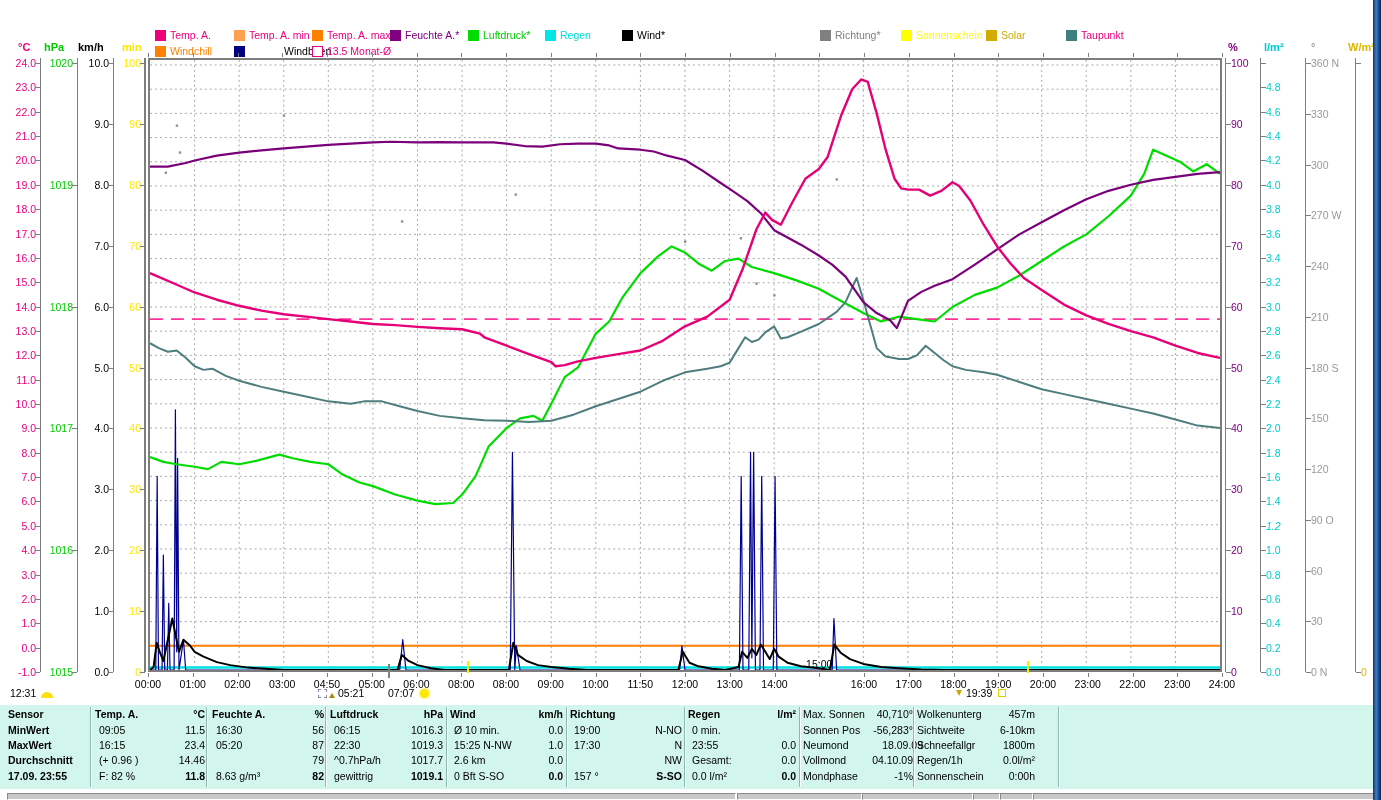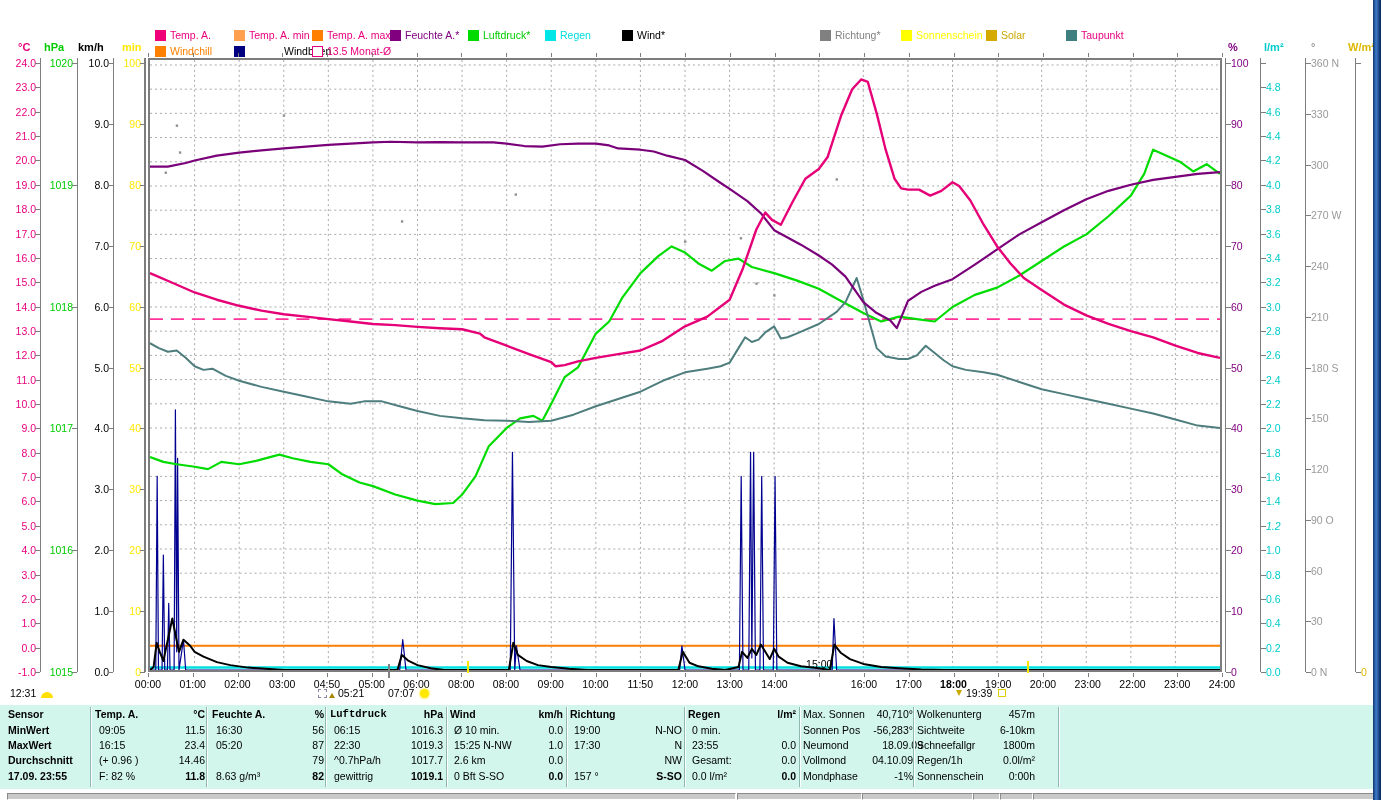--- a/index.html
+++ b/index.html
@@ -452,21 +452,21 @@
       <div class="xtick" style="left: 774.5px; top: 53px; height: 4px;"></div>
       <div class="xlab" style="left: 797.25px; top: 658px;">15:00</div>
       <div class="xtick" style="left: 819.25px; top: 673px; height: 4px;"></div>
       <div class="xtick" style="left: 819.25px; top: 53px; height: 4px;"></div>
       <div class="xlab" style="left: 842px; top: 678px;">16:00</div>
       <div class="xtick" style="left: 864px; top: 673px; height: 4px;"></div>
       <div class="xtick" style="left: 864px; top: 53px; height: 4px;"></div>
       <div class="xlab" style="left: 886.75px; top: 678px;">17:00</div>
       <div class="xtick" style="left: 908.75px; top: 673px; height: 4px;"></div>
       <div class="xtick" style="left: 908.75px; top: 53px; height: 4px;"></div>
-      <div class="xlab" style="left: 931.5px; top: 678px; font-weight: bold;">18:00</div>
+      <div class="xlab" style="left: 931.5px; top: 678px;">18:00</div>
       <div class="xtick" style="left: 953.5px; top: 673px; height: 4px;"></div>
       <div class="xtick" style="left: 953.5px; top: 53px; height: 4px;"></div>
       <div class="xlab" style="left: 976.25px; top: 678px;">19:00</div>
       <div class="xtick" style="left: 998.25px; top: 673px; height: 4px;"></div>
       <div class="xtick" style="left: 998.25px; top: 53px; height: 4px;"></div>
       <div class="xlab" style="left: 1021px; top: 678px;">20:00</div>
       <div class="xtick" style="left: 1043px; top: 673px; height: 4px;"></div>
       <div class="xtick" style="left: 1043px; top: 53px; height: 4px;"></div>
       <div class="xlab" style="left: 1065.75px; top: 678px;">23:00</div>
       <div class="xtick" style="left: 1087.75px; top: 673px; height: 4px;"></div>
@@ -519,21 +519,21 @@
       <div class="tcell tb" style="left: 95px; top: 65px; width: 110px; text-align: right;">11.8</div>
       <div class="tcell tb" style="left: 212px; top: 3px;">Feuchte A.</div>
       <div class="tcell tb" style="left: 212px; top: 3px; width: 112px; text-align: right;">%</div>
       <div class="tcell" style="left: 216px; top: 19px;">16:30</div>
       <div class="tcell" style="left: 212px; top: 19px; width: 112px; text-align: right;">56</div>
       <div class="tcell" style="left: 216px; top: 34px;">05:20</div>
       <div class="tcell" style="left: 212px; top: 34px; width: 112px; text-align: right;">87</div>
       <div class="tcell" style="left: 212px; top: 49px; width: 112px; text-align: right;">79</div>
       <div class="tcell" style="left: 216px; top: 65px;">8.63 g/m³</div>
       <div class="tcell tb" style="left: 212px; top: 65px; width: 112px; text-align: right;">82</div>
-      <div class="tcell tb" style="left: 330px; top: 3px; font-family: Liberation Mono, monospace;">Luftdruck</div>
+      <div class="tcell tb" style="left: 330px; top: 3px;">Luftdruck</div>
       <div class="tcell tb" style="left: 330px; top: 3px; width: 113px; text-align: right;">hPa</div>
       <div class="tcell" style="left: 334px; top: 19px;">06:15</div>
       <div class="tcell" style="left: 330px; top: 19px; width: 113px; text-align: right;">1016.3</div>
       <div class="tcell" style="left: 334px; top: 34px;">22:30</div>
       <div class="tcell" style="left: 330px; top: 34px; width: 113px; text-align: right;">1019.3</div>
       <div class="tcell" style="left: 334px; top: 49px;">^0.7hPa/h</div>
       <div class="tcell" style="left: 330px; top: 49px; width: 113px; text-align: right;">1017.7</div>
       <div class="tcell" style="left: 334px; top: 65px;">gewittrig</div>
       <div class="tcell tb" style="left: 330px; top: 65px; width: 113px; text-align: right;">1019.1</div>
       <div class="tcell tb" style="left: 450px; top: 3px;">Wind</div>

